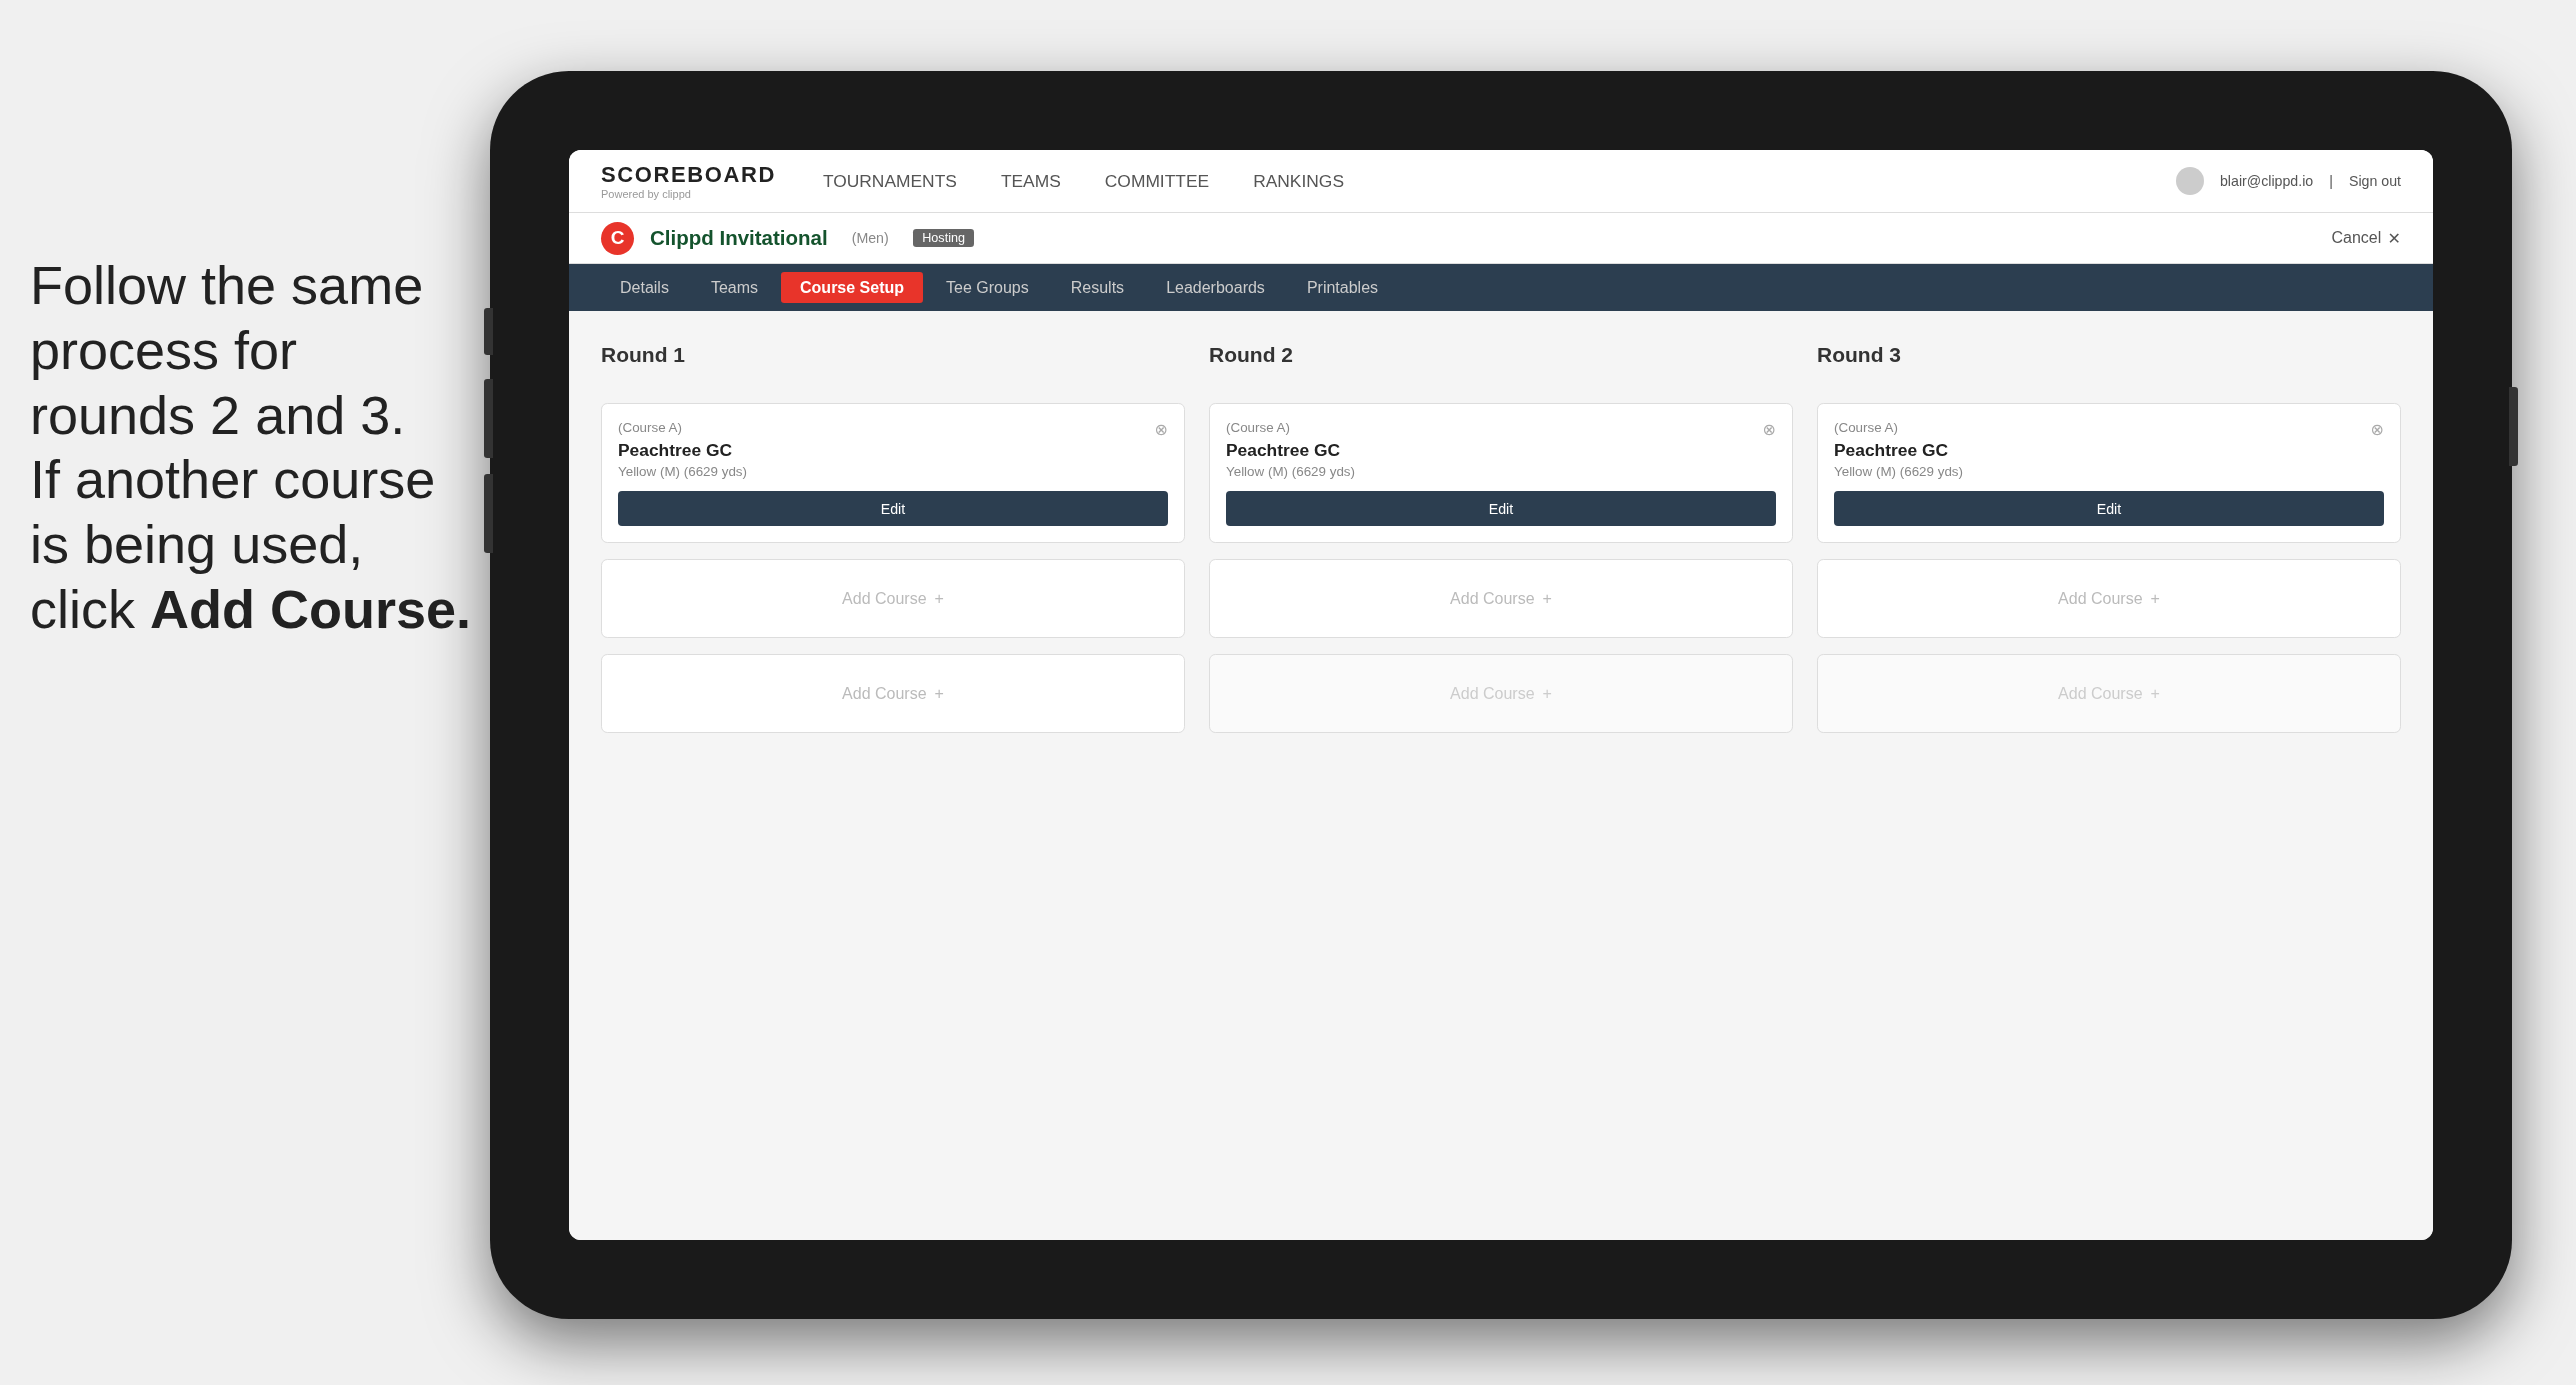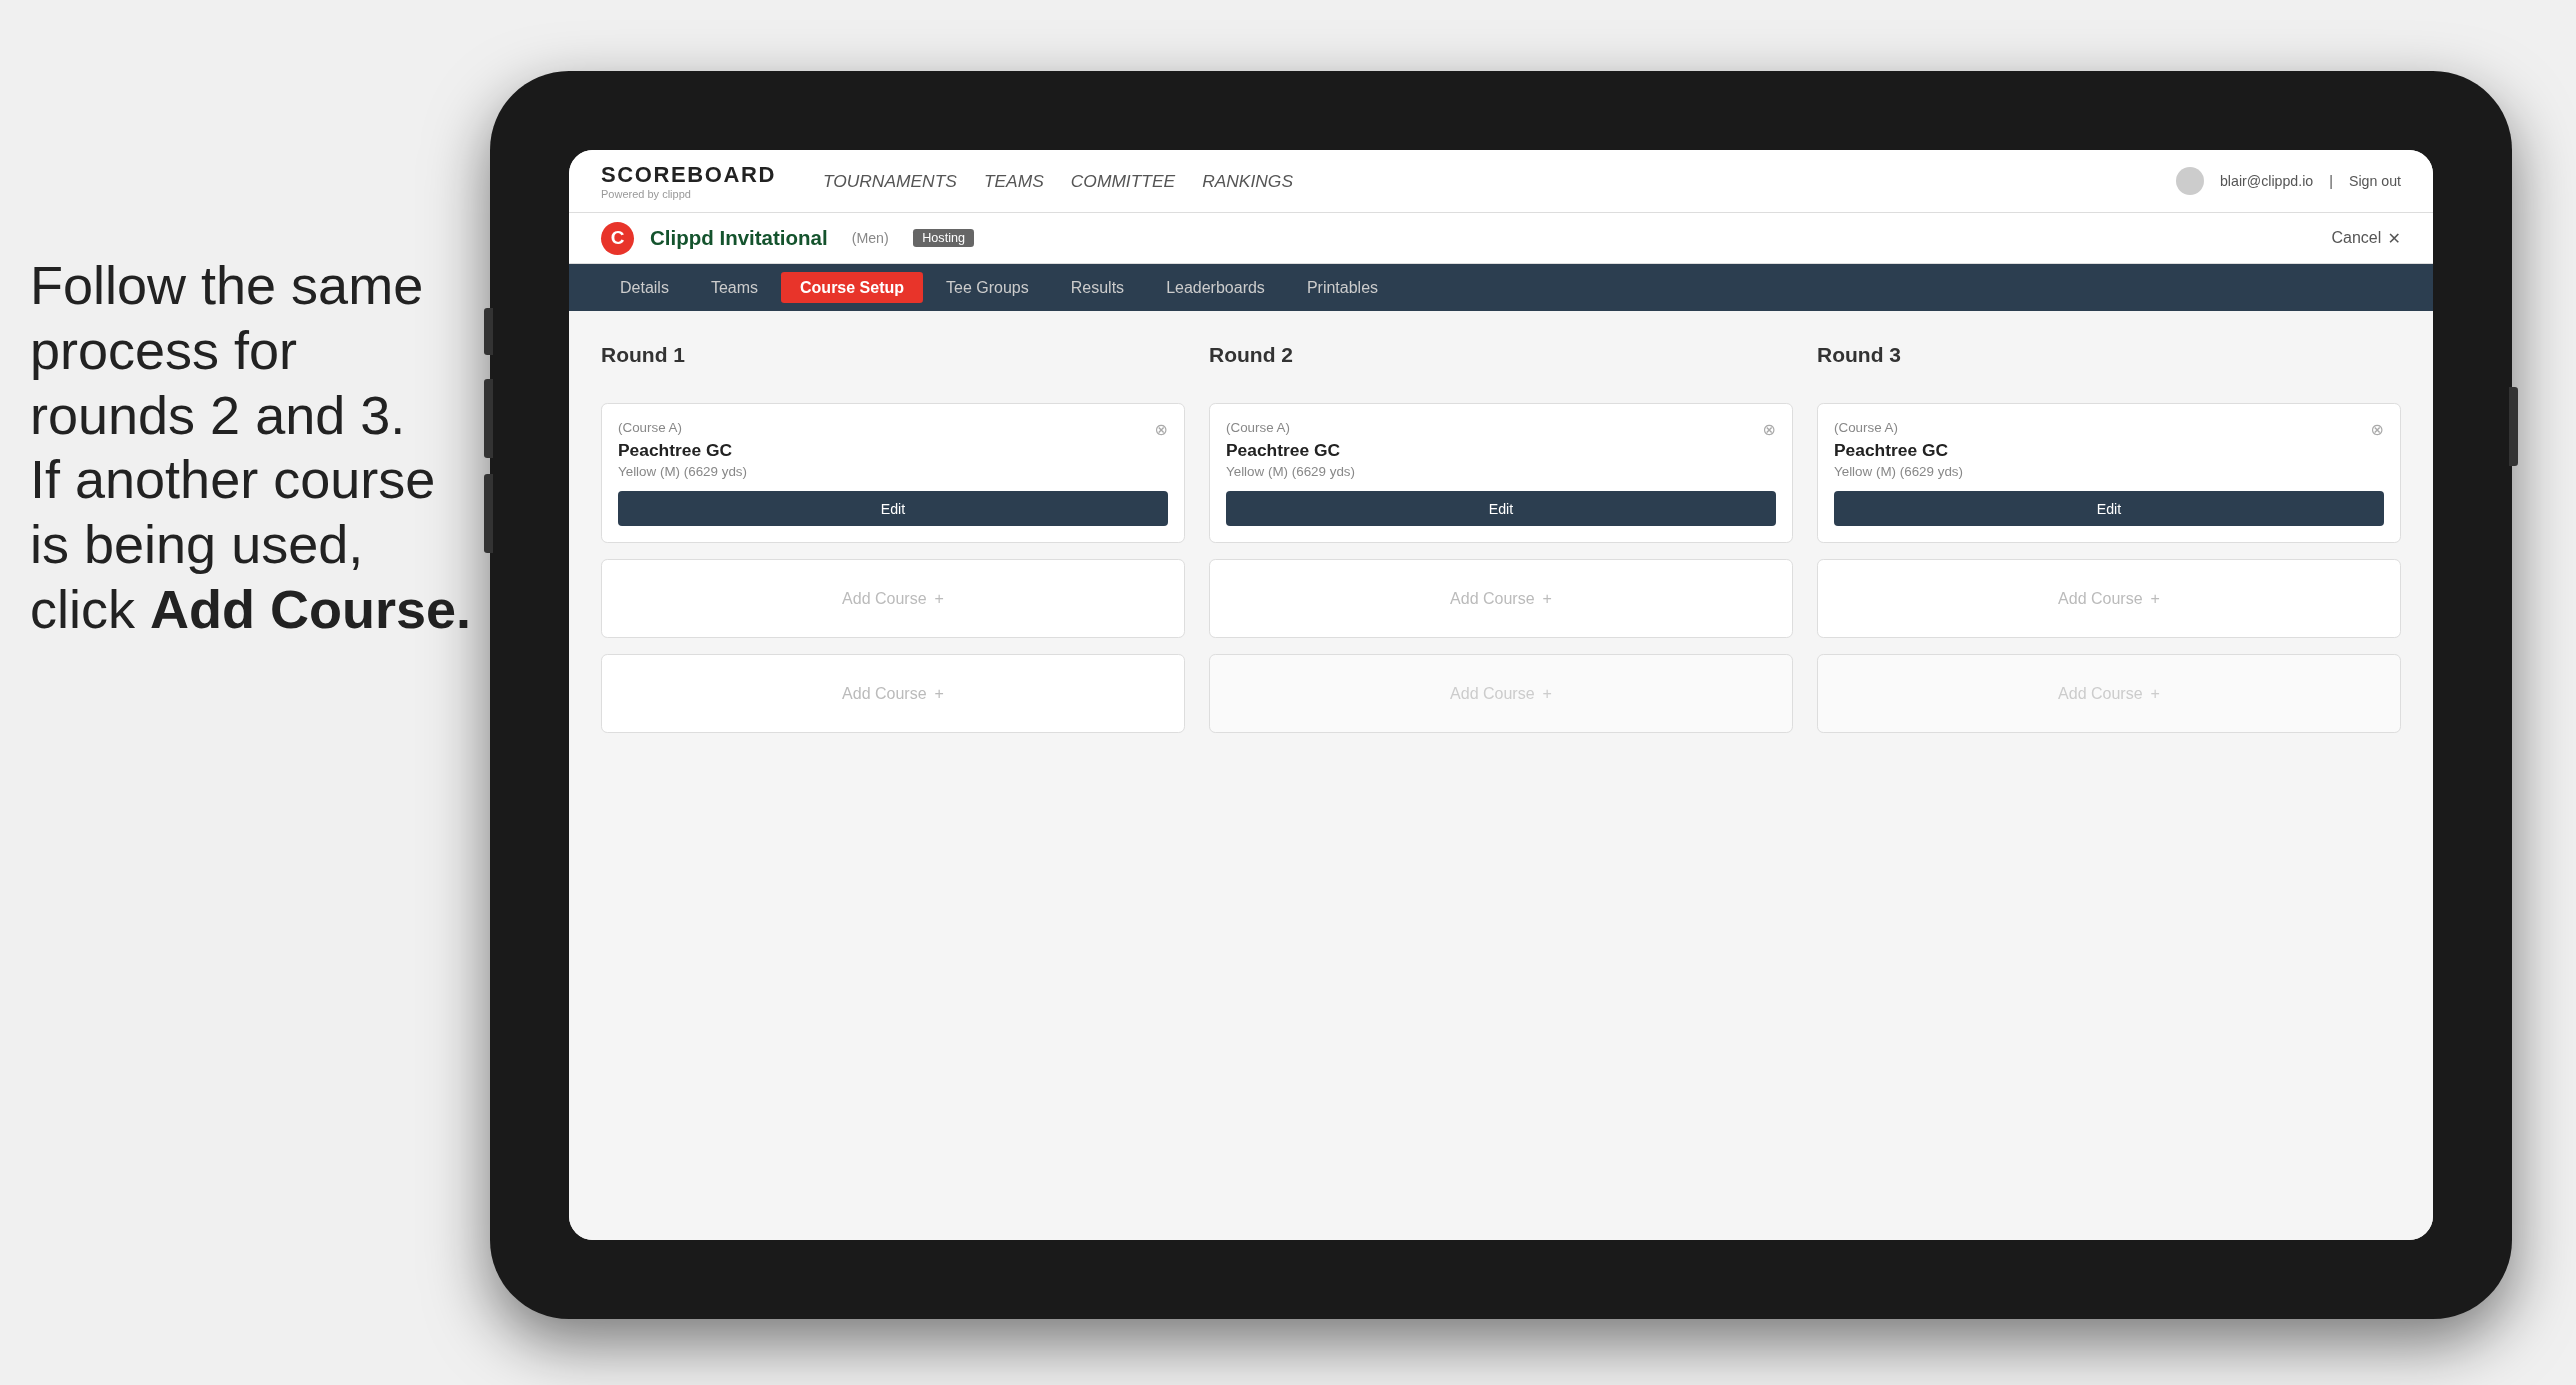--- a/index.html
+++ b/index.html
@@ -50,21 +50,21 @@
       box-shadow: 0 24px 63px rgba(0,0,0,0.5);
       display: flex;
       align-items: center;
       justify-content: center;
     }
 
     .tablet-screen {
       width: 1864px;
       height: 1090px;
       background: #fff;
-      border-radius: 24px;
+      border-radius: 12px;
       overflow: hidden;
       display: flex;
       flex-direction: column;
     }
 
     
     .top-nav {
       background: #fff;
       border-bottom: 0.8px solid #ddd;
       padding: 0 32px;
@@ -87,23 +87,22 @@
       color: #222;
     }
 
     .powered-by {
       font-size: 11px;
       color: #999;
     }
 
     .nav-links {
       display: flex;
-      gap: 27px;
+      gap: 44px;
       flex: 1;
-      font-style: italic;
     }
 
     .nav-link {
       font-size: 17.4px;
       color: #555;
       text-decoration: none;
       cursor: pointer;
       padding: 4px 0;
     }
 

